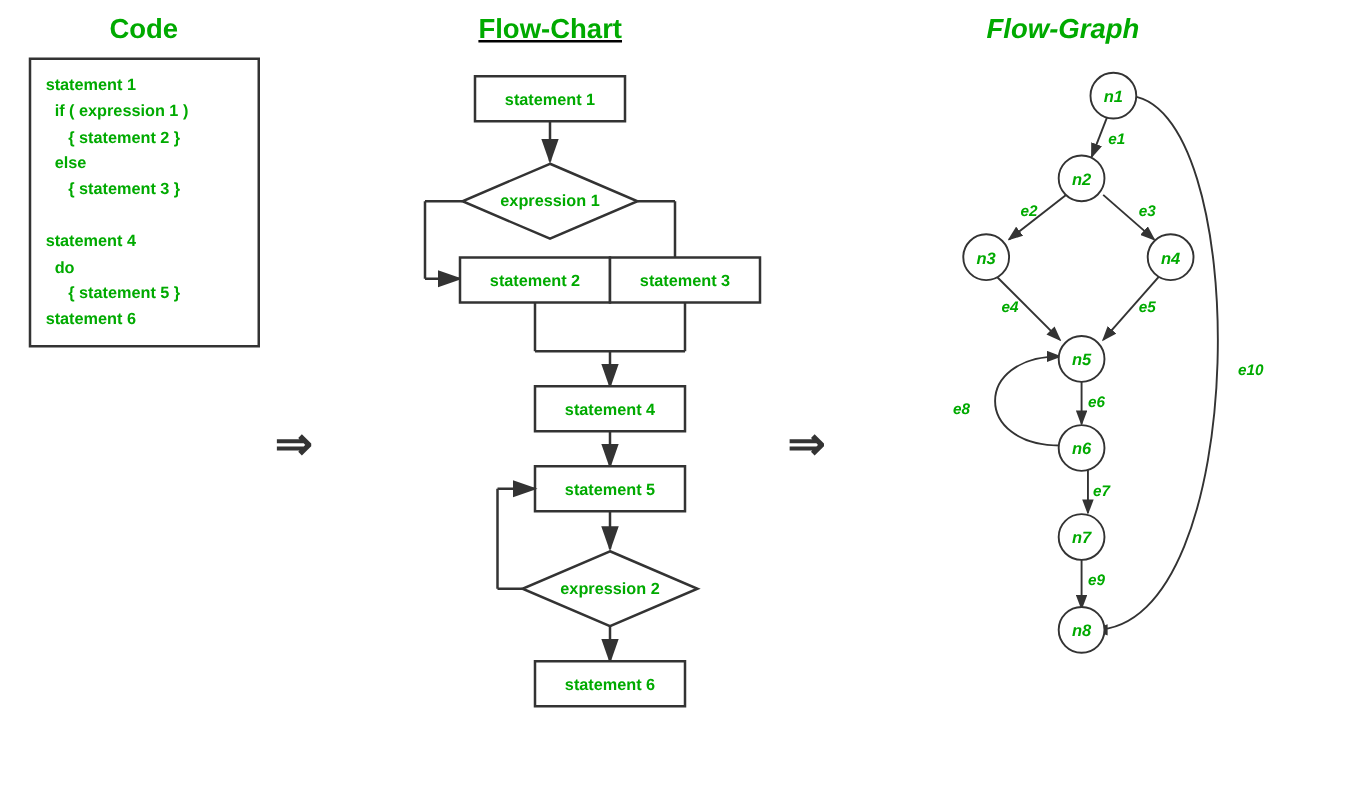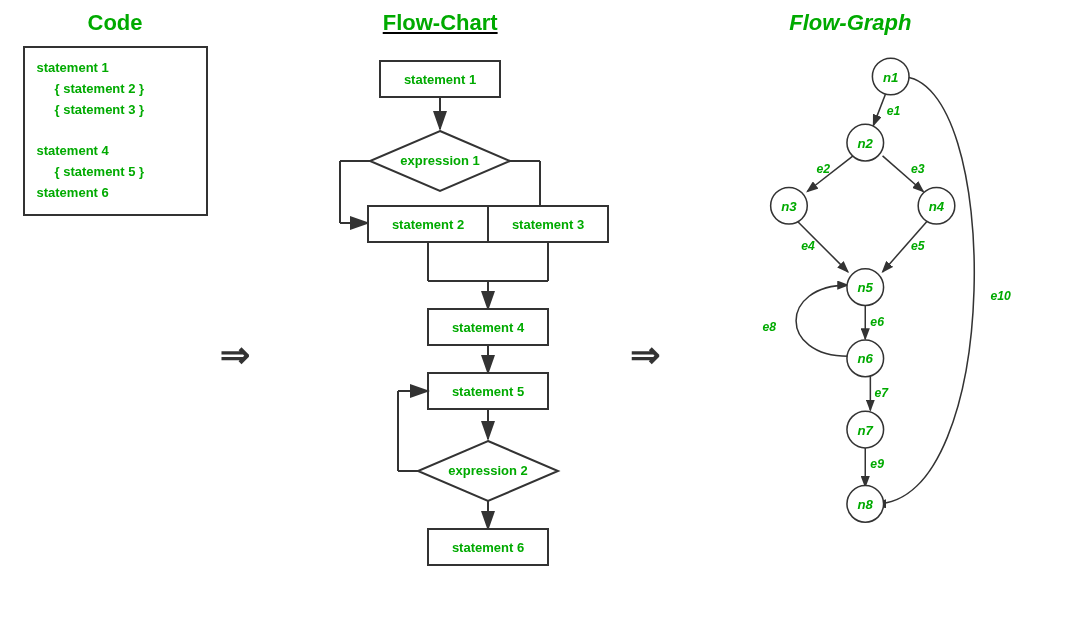--- a/index.html
+++ b/index.html
@@ -70,24 +70,27 @@
   </style>
 </head>
 <body>
 
 <div class="container">
 
   <div class="section code-section">
     <div class="section-title">Code</div>
     <div class="code-box">
       <div>statement 1</div>
+      <div>&nbsp;&nbsp;if ( expression 1 )</div>
       <div>&nbsp;&nbsp;&nbsp;&nbsp;&nbsp;{ statement 2 }</div>
+      <div>&nbsp;&nbsp;else</div>
       <div>&nbsp;&nbsp;&nbsp;&nbsp;&nbsp;{ statement 3 }</div>
       <div>&nbsp;</div>
       <div>statement 4</div>
+      <div>&nbsp;&nbsp;do</div>
       <div>&nbsp;&nbsp;&nbsp;&nbsp;&nbsp;{ statement 5 }</div>
       <div>statement 6</div>
     </div>
   </div>
 
   <div style="display:flex;align-items:center;height:580px;margin-top:30px;">
     <div style="font-size:36px;color:#333;font-weight:bold;margin-top:50px;">⇒</div>
   </div>
 
   <div class="section flowchart-section">

